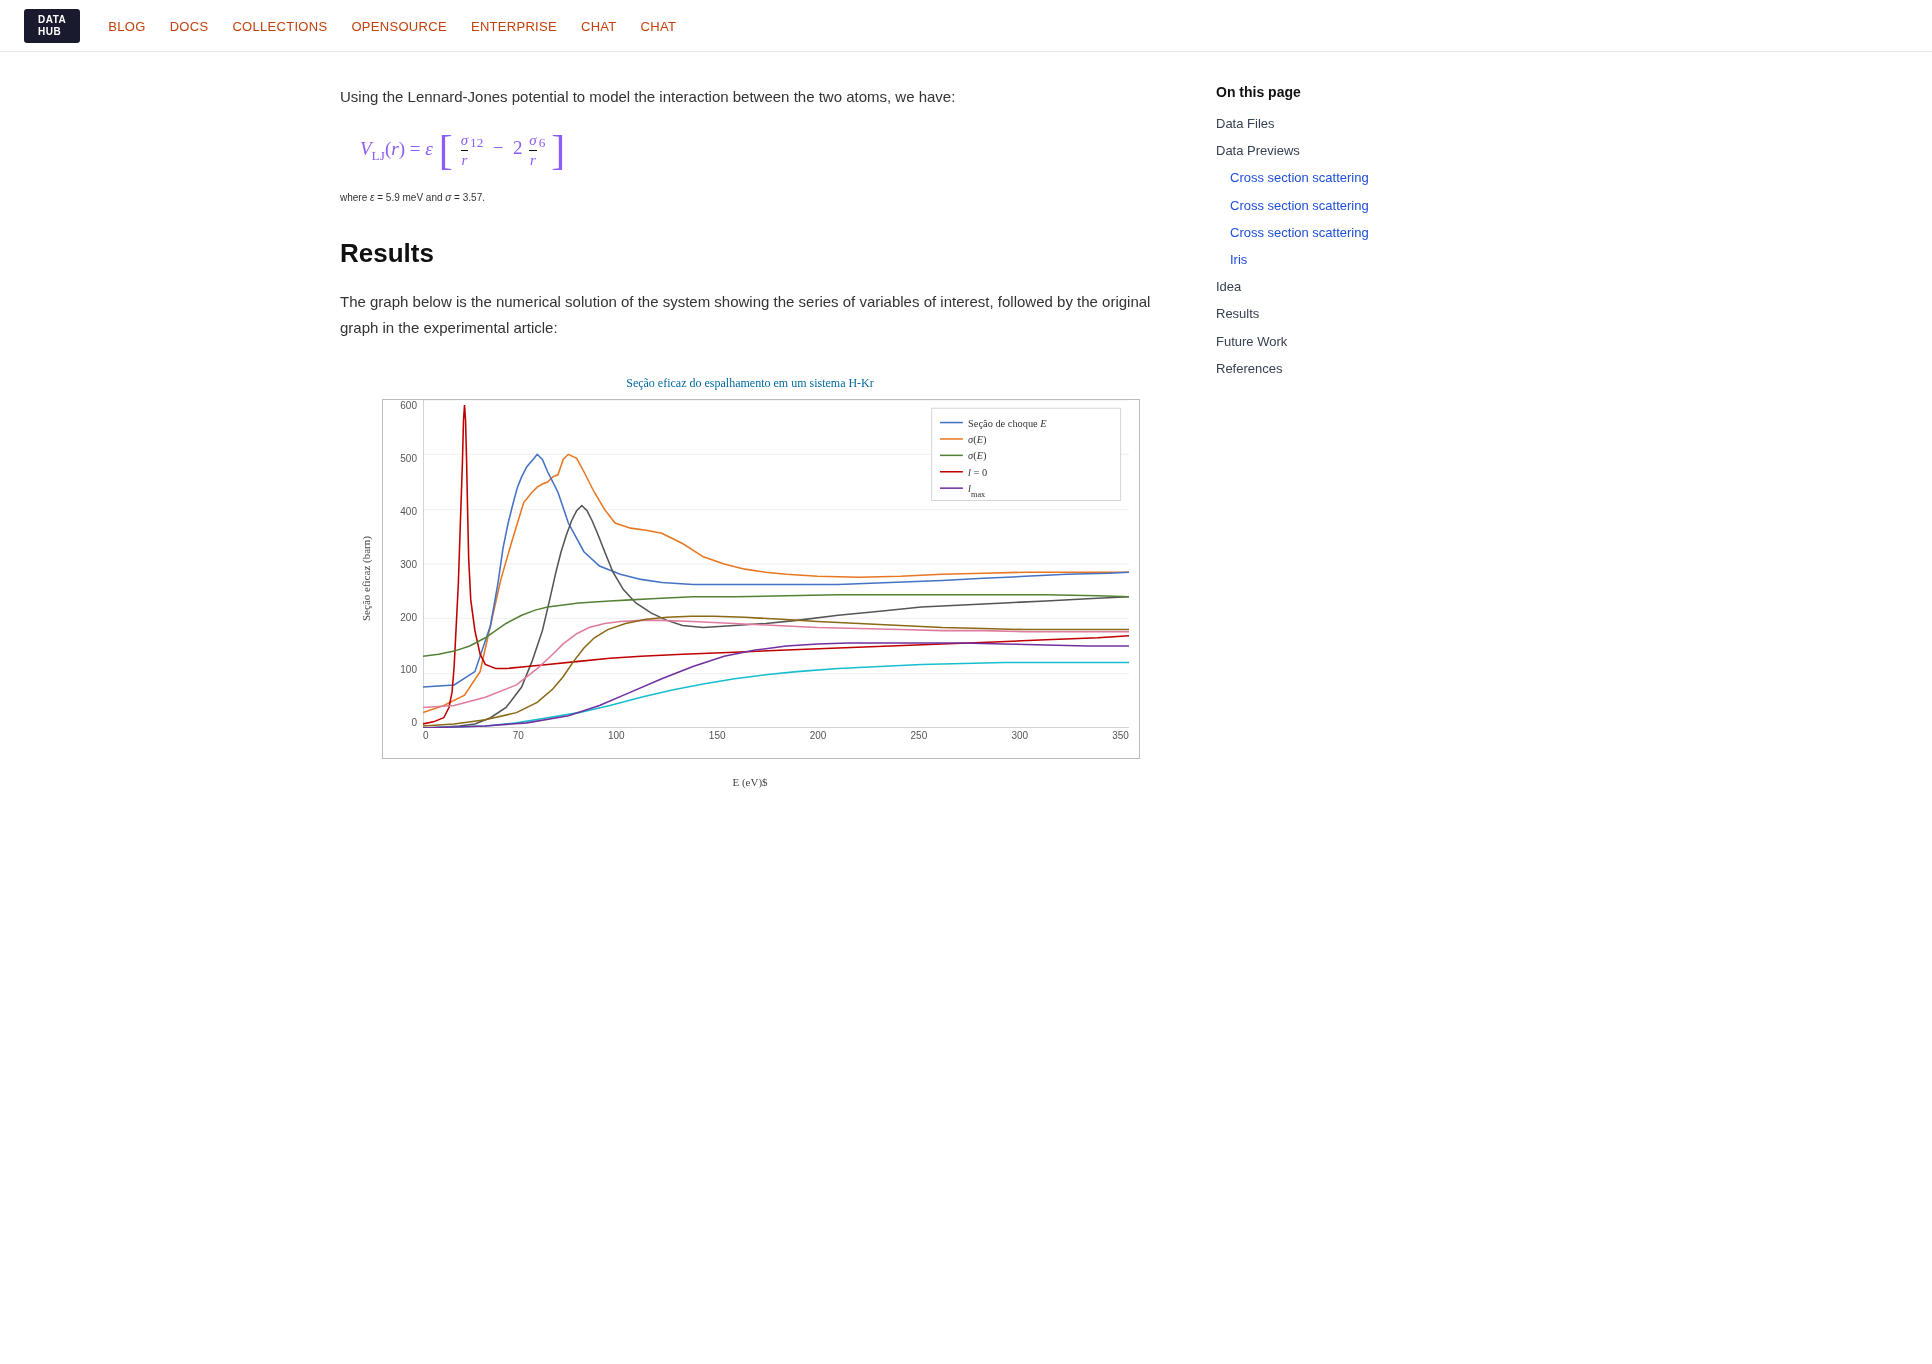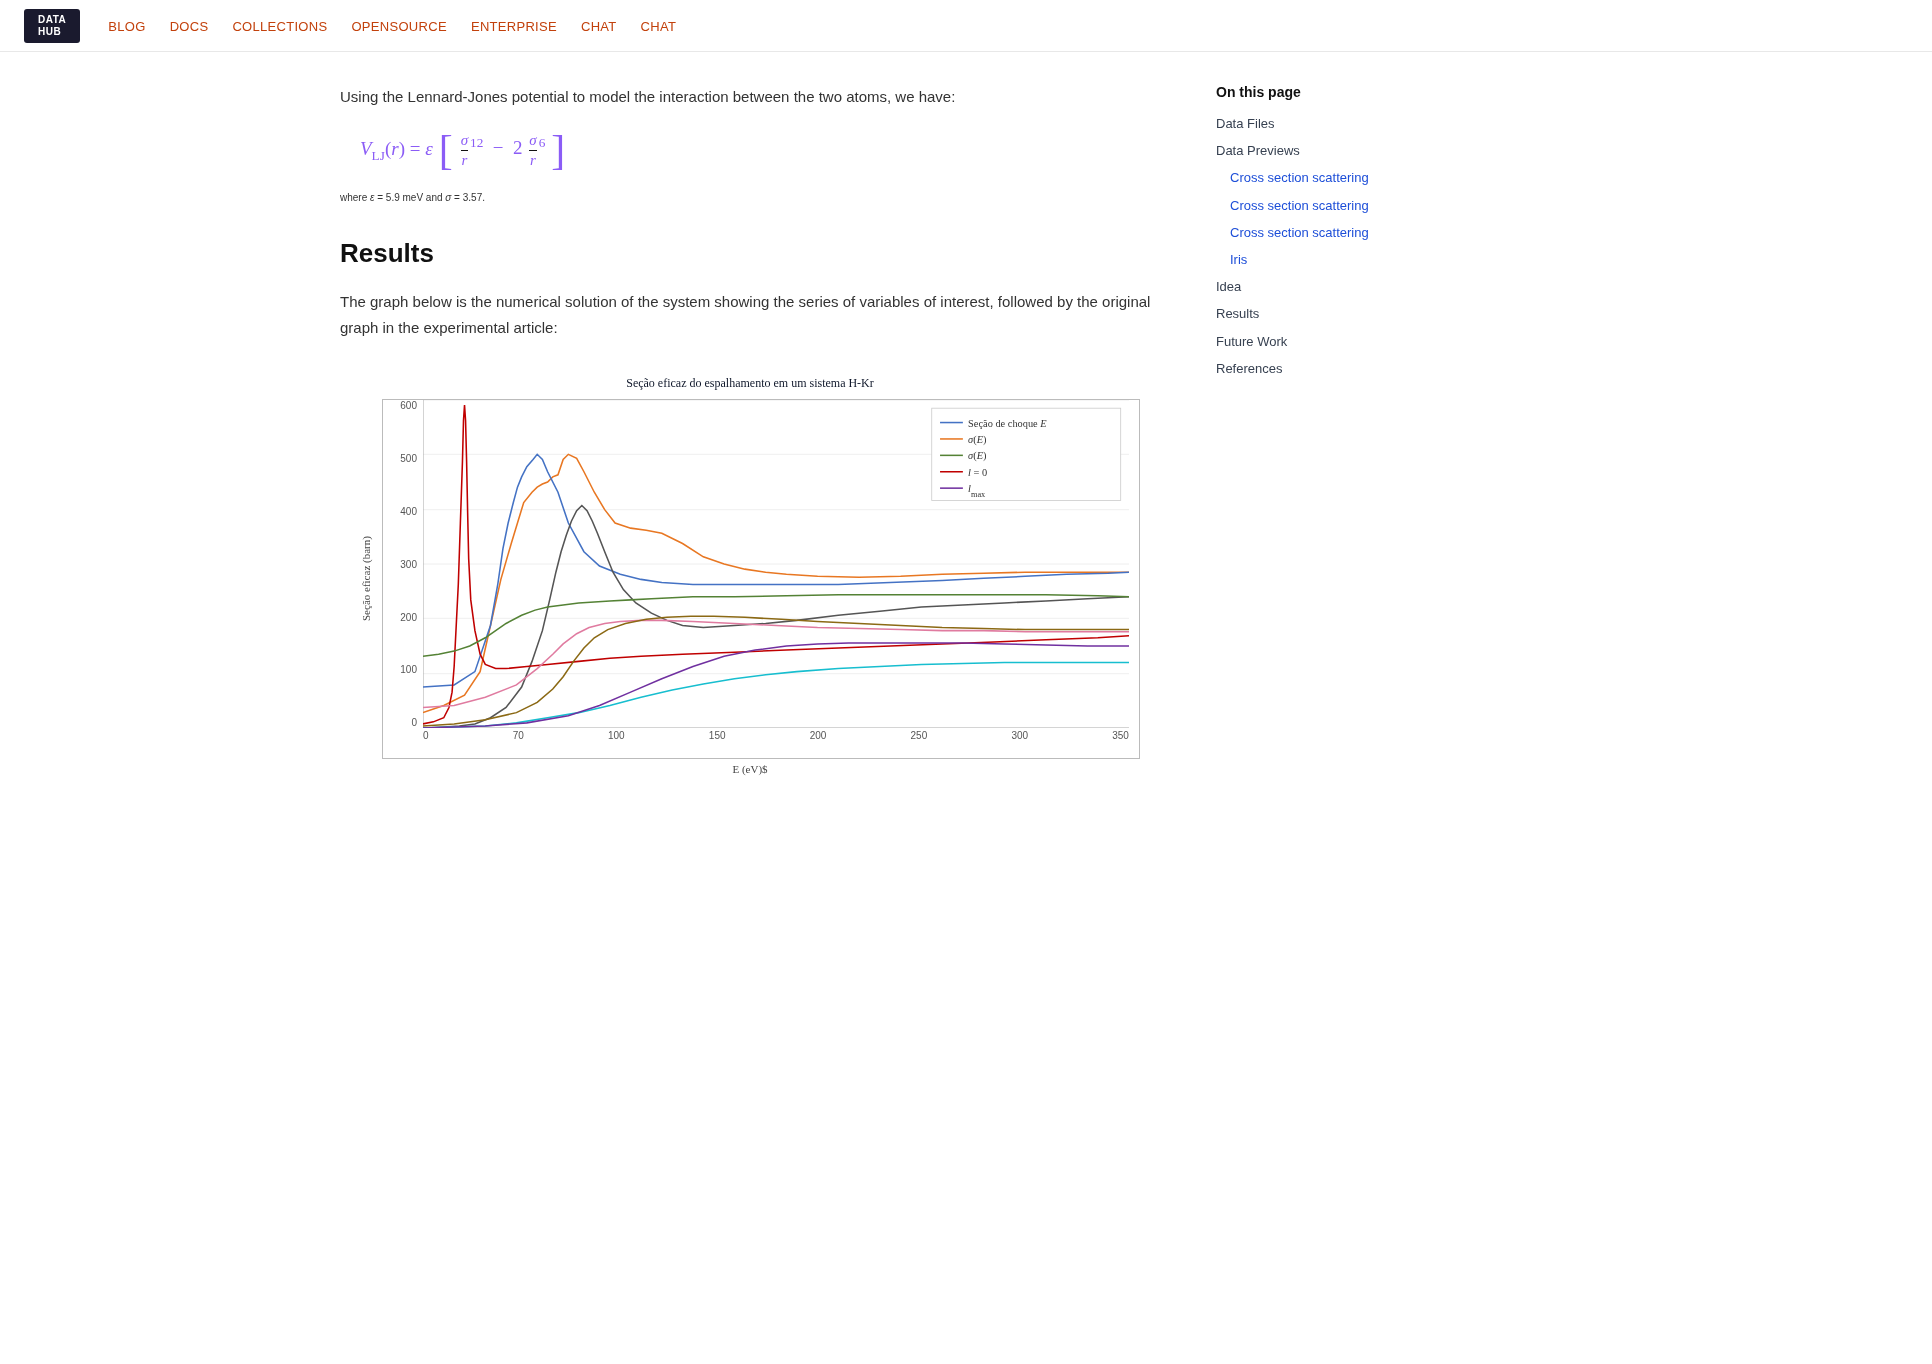--- a/index.html
+++ b/index.html
@@ -91,21 +91,21 @@
 
     
     .chart-wrap {
       margin-top: 16px;
       display: flex;
       justify-content: center;
     }
     .chart-title {
       text-align: center;
       font-size: 12px;
-      color: #0f172a;
+      color: #0369a1;
       margin-bottom: 8px;
       font-family: serif;
     }
 
     
     .sidebar-title {
       font-size: 14px;
       font-weight: 700;
       color: #111;
       margin-bottom: 14px;
@@ -286,21 +286,21 @@
               <span style="font-size:10px; color:#555;">100</span>
               <span style="font-size:10px; color:#555;">150</span>
               <span style="font-size:10px; color:#555;">200</span>
               <span style="font-size:10px; color:#555;">250</span>
               <span style="font-size:10px; color:#555;">300</span>
               <span style="font-size:10px; color:#555;">350</span>
             </div>
           </div>
         </div>
 
-        <div style="text-align:center; font-size:11px; color:#444; font-family:serif; margin-top:4px;">E (eV)$</div>
+        <div style="text-align:center; font-size:11px; color:#444; font-family:serif; margin-top:17px;">E (eV)$</div>
       </div>
     </div>
 
   </main>
 
   <aside class="sidebar">
     <div class="sidebar-title">On this page</div>
     <ul class="sidebar-nav">
       <li class="top-level">
         <a href="#">Data Files</a>

